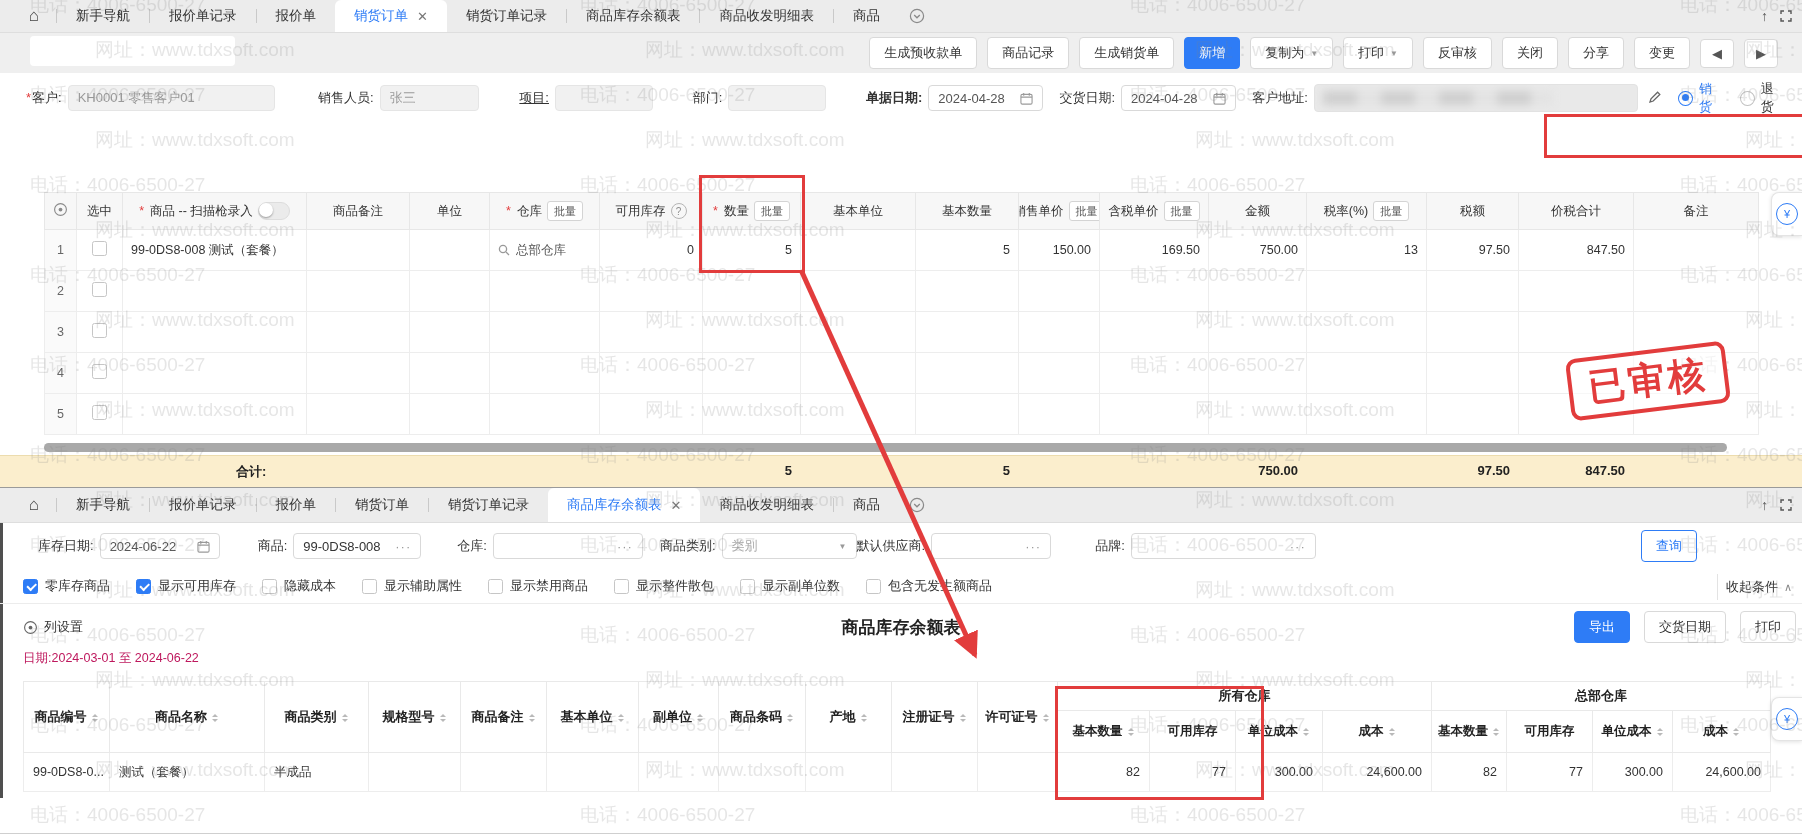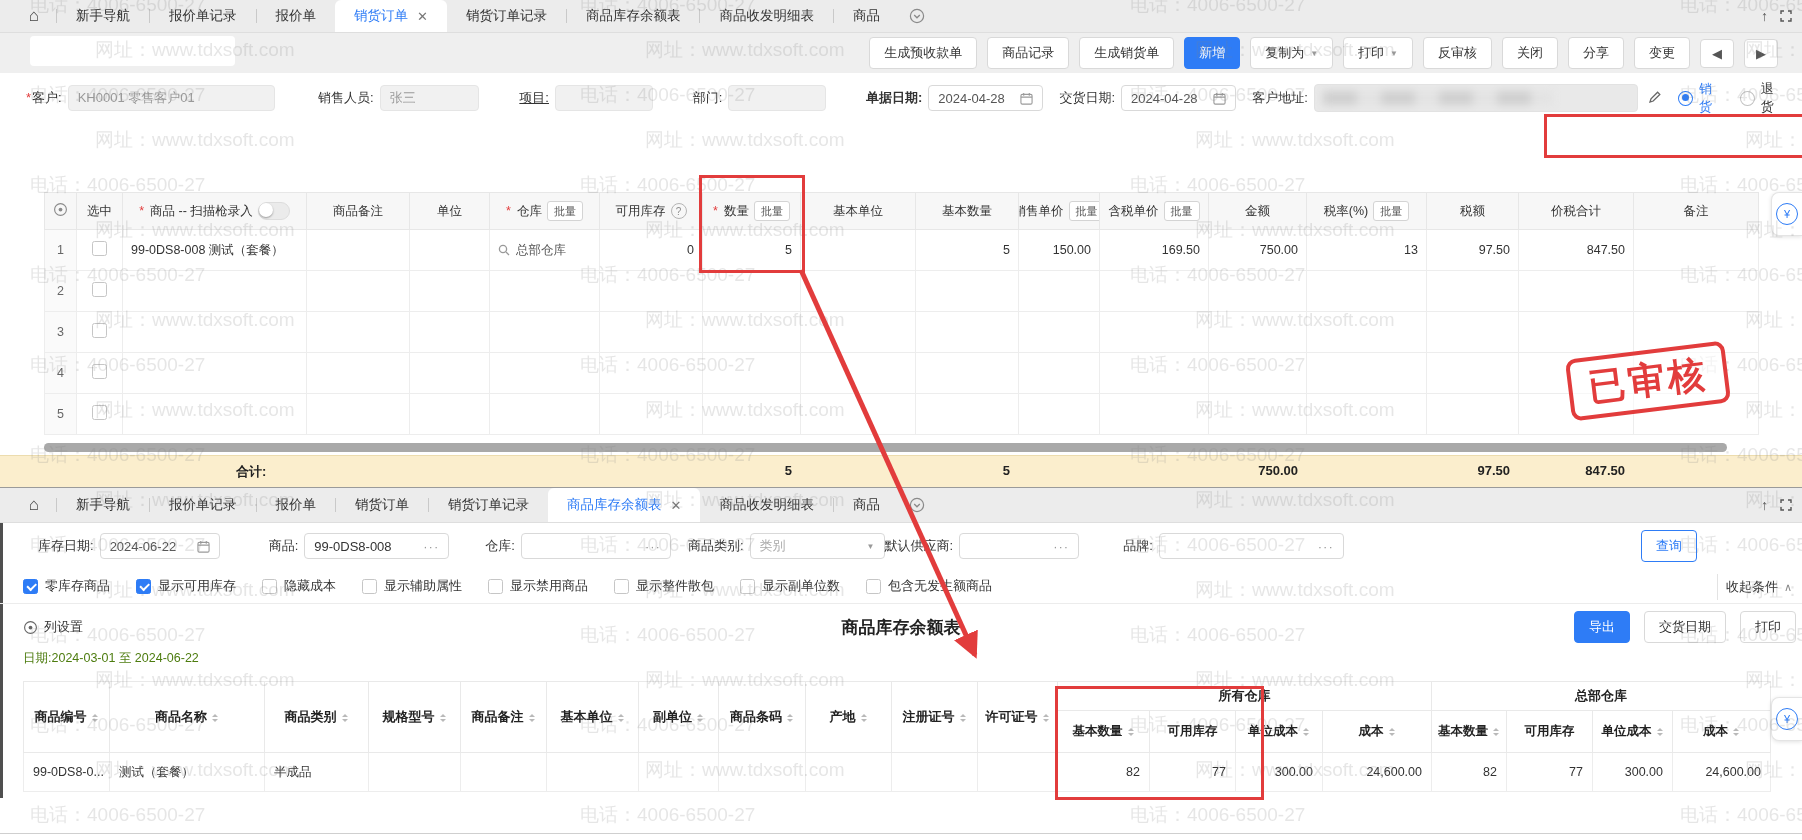--- a/index.html
+++ b/index.html
@@ -70,21 +70,21 @@
   #bwin{position:absolute;left:0;top:487px;width:1802px;height:353px;background:#fff;border-top:1px solid #9a9a9a;box-sizing:border-box;}
   #bwin:before{content:"";position:absolute;left:0;top:0;width:3px;height:310px;background:#4f4f4f;}
   .filterrow{display:flex;align-items:center;height:46px;padding-left:38px;font-size:13px;}
   .checkrow{display:flex;align-items:center;height:34px;padding-left:23px;gap:26px;border-bottom:1px solid #ececec;position:relative;font-size:13px;}
   .chk{display:inline-flex;align-items:center;gap:7px;cursor:pointer;}
   .collapsectl{position:absolute;right:2px;top:5px;display:flex;align-items:center;gap:6px;background:#fff;padding:4px 8px;color:#333;border-left:1px solid #e3e3e3;}
   .titleband{height:46px;display:flex;align-items:center;padding:0 6px 0 23px;position:relative;}
   .bigtitle{position:absolute;left:0;right:0;text-align:center;font-size:17px;font-weight:bold;color:#222;}
   .tb-actions{margin-left:auto;display:flex;gap:14px;z-index:2;padding-left:16px;}
   .colset{display:inline-flex;align-items:center;gap:6px;cursor:pointer;z-index:2;}
-  .daterow{padding:0 0 6px 23px;font-size:12.5px;color:#4d7c0f;}
+  .daterow{padding:0 0 6px 23px;font-size:12.5px;color:#be185d;}
   .btable{margin:8px 0 0 23px;width:1747px;border-collapse:collapse;table-layout:fixed;font-size:12.5px;}
   .btable th{border:1px solid #e9e9e9;color:#222;font-weight:bold;padding:0 5px;white-space:nowrap;overflow:hidden;}
   .btable tr.grp th{height:28px;font-size:13px;}
   .btable tr.sub th{height:41px;}
   .btable th.span2{height:69px;}
   .btable td{border:1px solid #ededed;height:38px;padding:0 9px;white-space:nowrap;overflow:hidden;}
   .btable td.num{text-align:right;}
   .sort{display:inline-block;width:7px;margin-left:5px;vertical-align:middle;}
   .sort i{display:block;width:0;height:0;border:3.5px solid transparent;}
   .sort i.u{border-bottom-color:#b9b9b9;margin-bottom:2px;}
@@ -480,22 +480,22 @@
 
     <div class="filterrow">
       <span class="lbl">库存日期:</span>
       <div class="input white" style="width:120px;">
         <span>2024-06-22</span>
         <svg width="13" height="13" viewBox="0 0 14 14" fill="none" stroke="#9a9a9a" stroke-width="1.2">
             <rect x="1" y="2.5" width="12" height="10.5" rx="1.5"></rect>
             <path d="M1 5.5h12M4 1v3M10 1v3"></path>
           </svg>
       </div>
-      <span class="lbl" style="margin-left:49px;">商品:</span>
-      <div class="input white" style="width:145px;color:#333;gap:12px;">
+      <span class="lbl" style="margin-left:38px;">商品:</span>
+      <div class="input white" style="width:128px;color:#333;gap:12px;">
         <span>99-0DS8-008</span>
         <span style="color:#999;letter-spacing:1px;">···</span>
       </div>
       <span class="lbl" style="margin-left:36px;">仓库:</span>
       <div class="input white" style="width:150px;">
         <span></span>
         <span style="color:#999;letter-spacing:1px;">···</span>
       </div>
       <span class="lbl" style="margin-left:17px;">商品类别:</span>
       <div class="input white" style="width:135px;">

